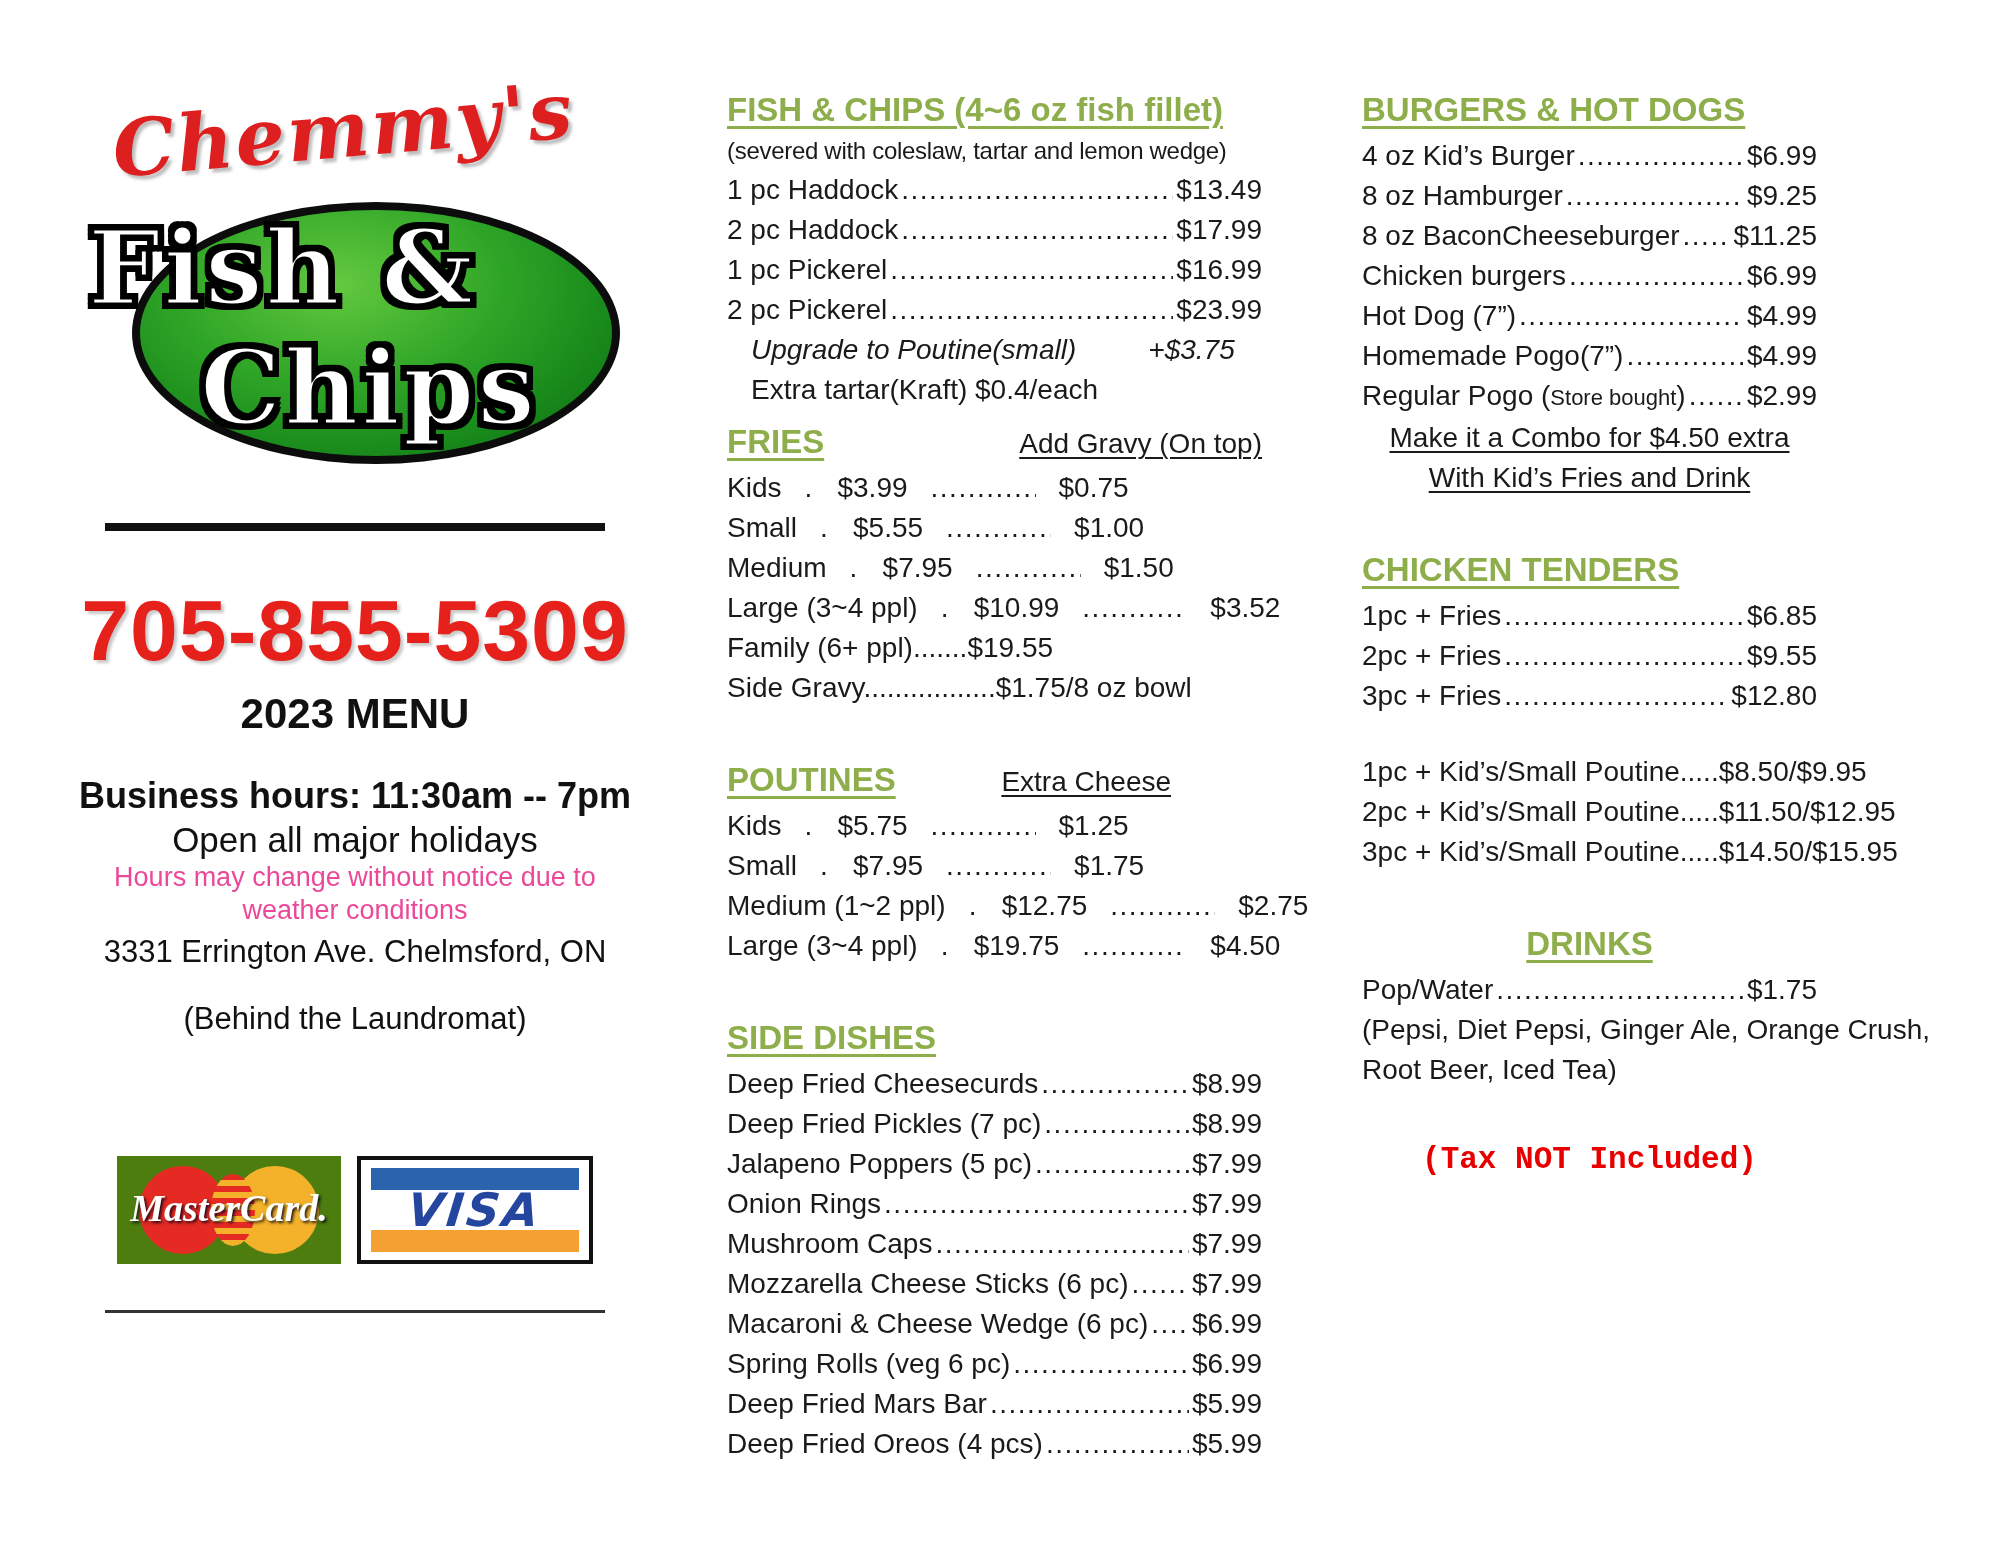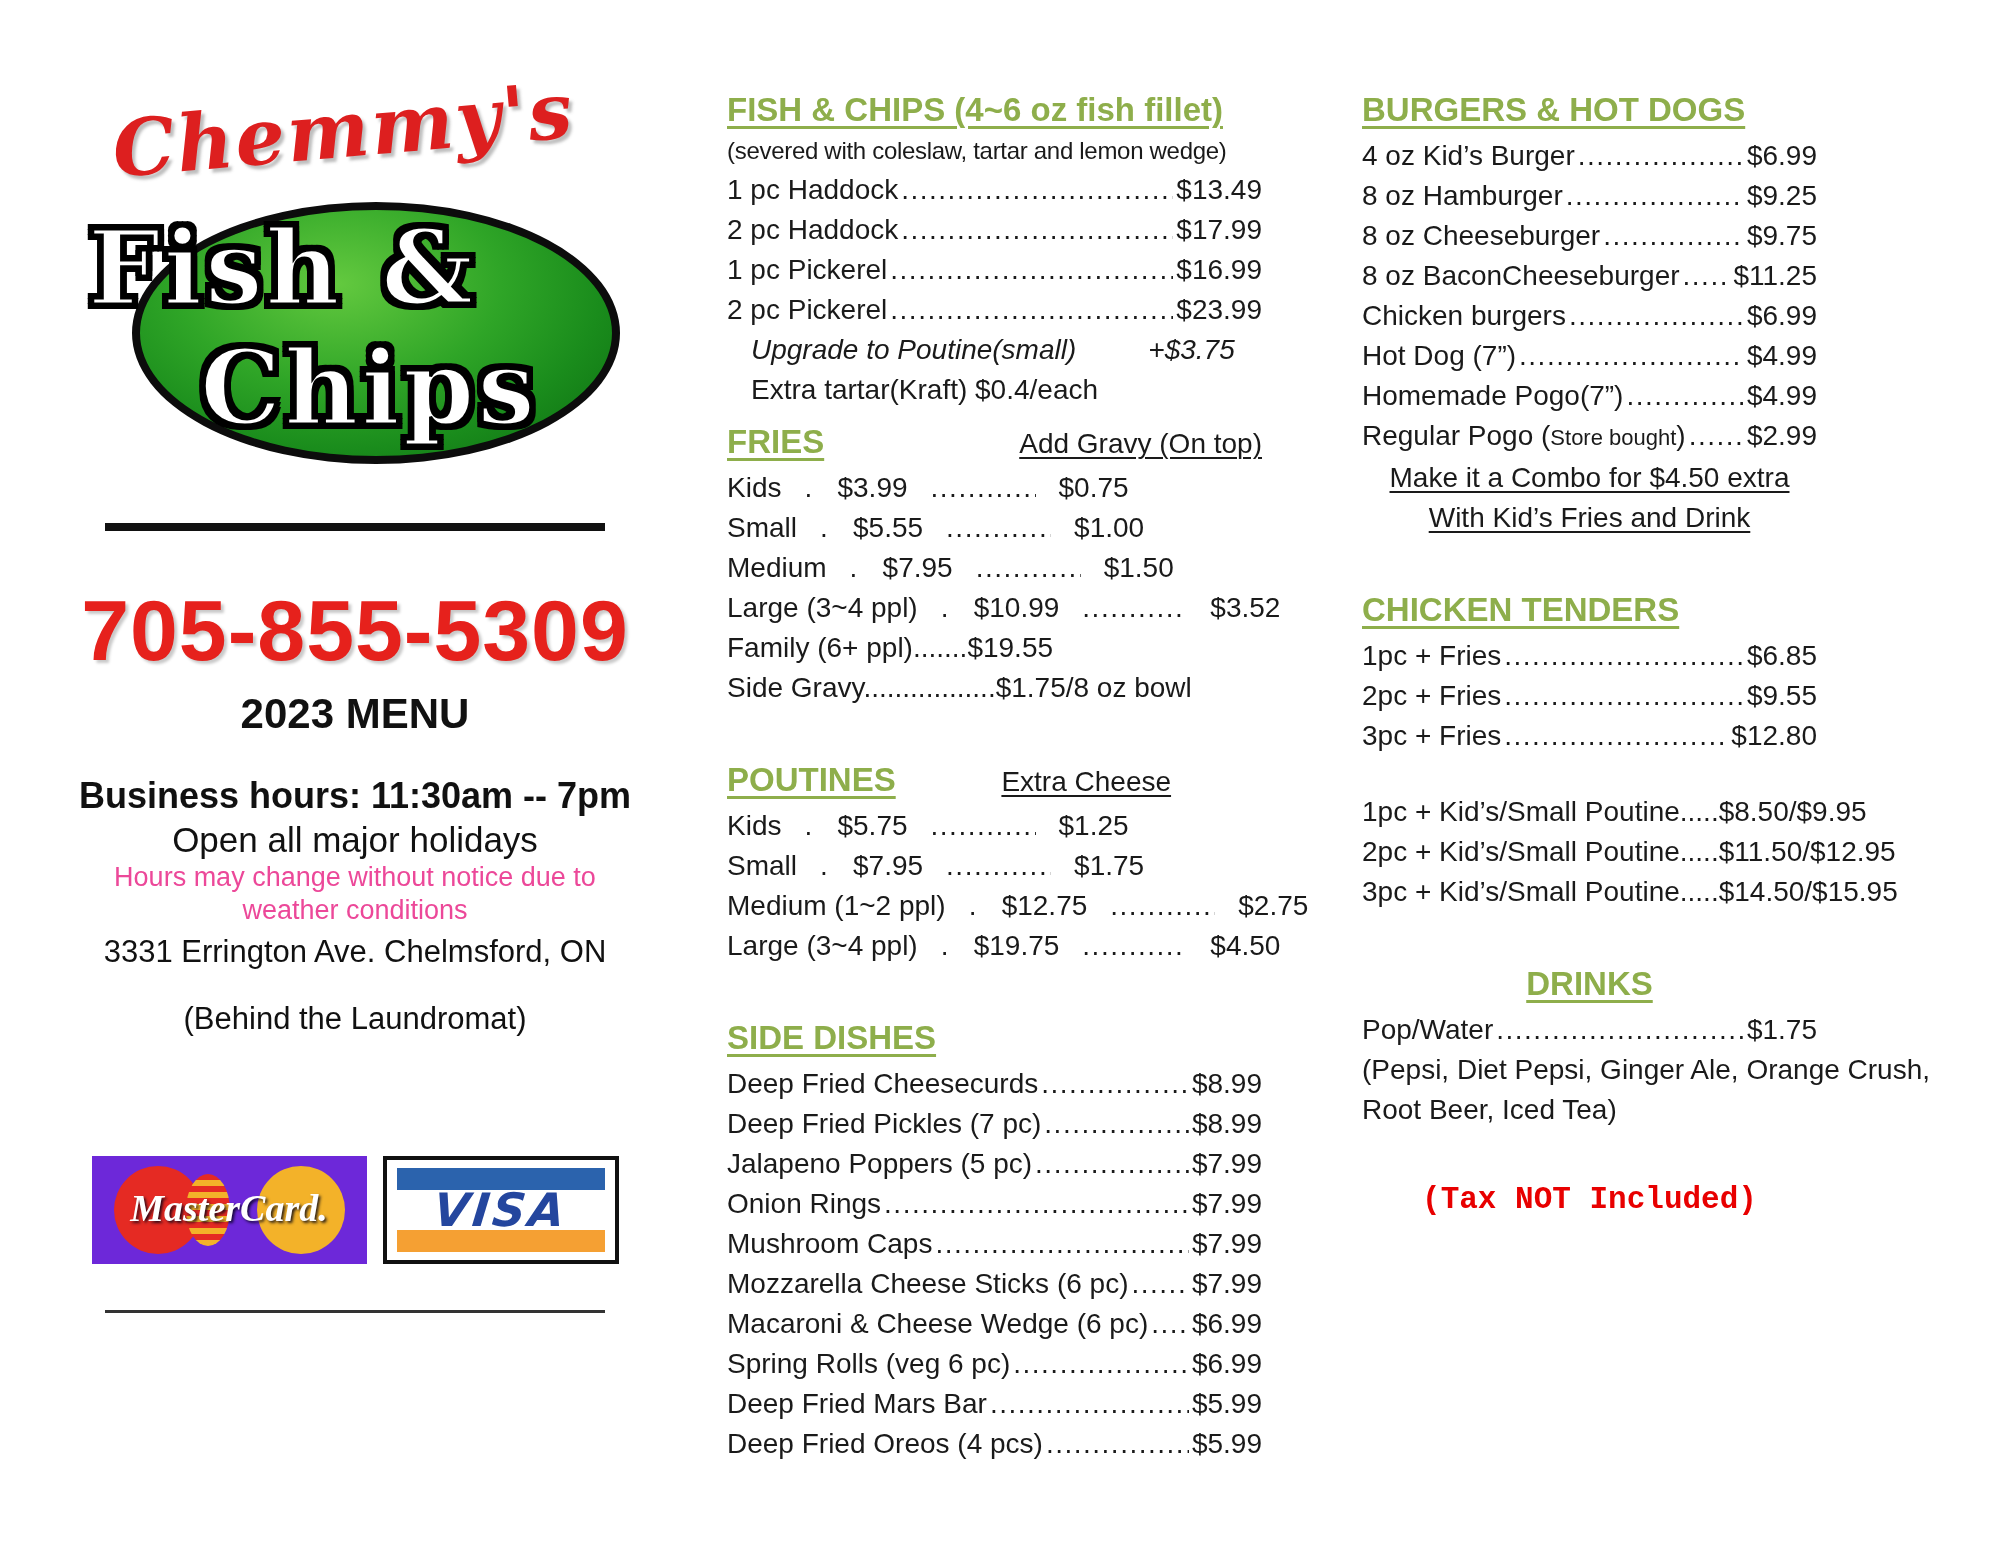--- a/index.html
+++ b/index.html
@@ -43,21 +43,21 @@
   }
   .menu-year { margin-top:14px; font-size:42px; line-height:46px; font-weight:bold; color:#111; }
   .biz-hours { margin-top:36px; font-size:36px; line-height:46px; color:#111;font-weight:bold; }
   .holidays  { font-size:35px; line-height:42px; color:#111; }
   .notice    { font-size:27px; line-height:33px; color:#ec4899; }
   .address   { margin-top:5px; font-size:31px; line-height:39px; color:#111; }
   .landmark  { margin-top:28px; font-size:31px; line-height:39px; color:#111; }
 
   .cards { margin-top:118px; display:flex; justify-content:center; gap:16px; }
   .mc-card {
-    position:relative; width:275px; height:108px; background:#6d28d9; overflow:hidden;
+    position:relative; width:224px; height:108px; background:#4d7c0f; overflow:hidden;
   }
   .mc-circle { position:absolute; top:10px; width:88px; height:88px; border-radius:50%; }
   .mc-red    { left:22px;  background:#e52a23; }
   .mc-yellow { right:22px; background:#f3b229; }
   .mc-stripes {
     position:absolute; left:94px; top:18px; width:44px; height:72px; border-radius:50%;
     background:repeating-linear-gradient(180deg, #e52a23 0 6px, #f3b229 6px 12px);
   }
   .mc-text {
     position:absolute; left:0; right:0; top:30px; text-align:center;
@@ -338,25 +338,20 @@
             <span class="lbl">4 oz Kid’s Burger</span>
             <span class="leader"></span>
             <span class="price">$6.99</span>
           </div>
           <div class="row">
             <span class="lbl">8 oz Hamburger</span>
             <span class="leader"></span>
             <span class="price">$9.25</span>
           </div>
           <div class="row">
-            <span class="lbl">8 oz Cheeseburger</span>
-            <span class="leader"></span>
-            <span class="price">$9.75</span>
-          </div>
-          <div class="row">
             <span class="lbl">8 oz BaconCheeseburger</span>
             <span class="leader"></span>
             <span class="price">$11.25</span>
           </div>
           <div class="row">
             <span class="lbl">Chicken burgers</span>
             <span class="leader"></span>
             <span class="price">$6.99</span>
           </div>
           <div class="row">

